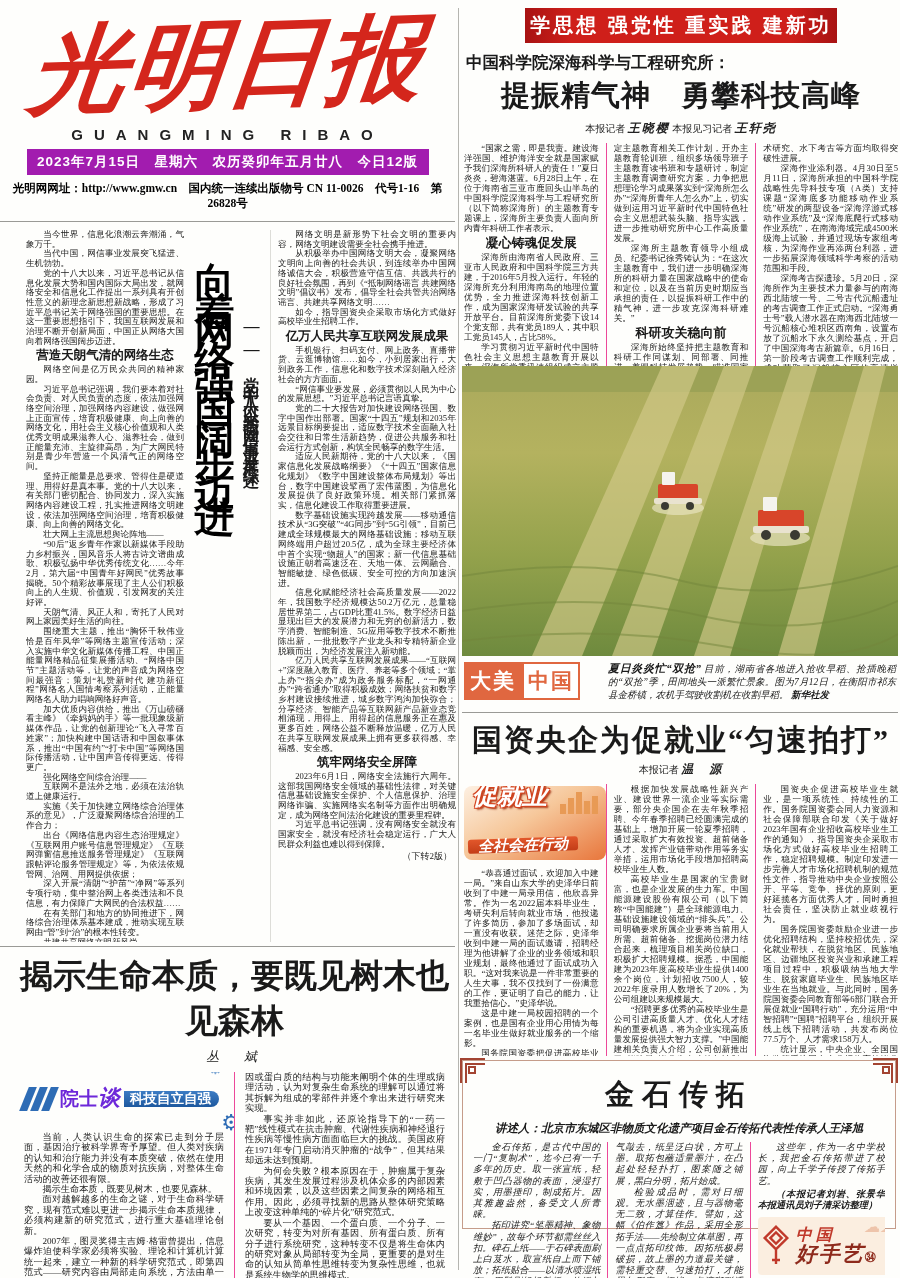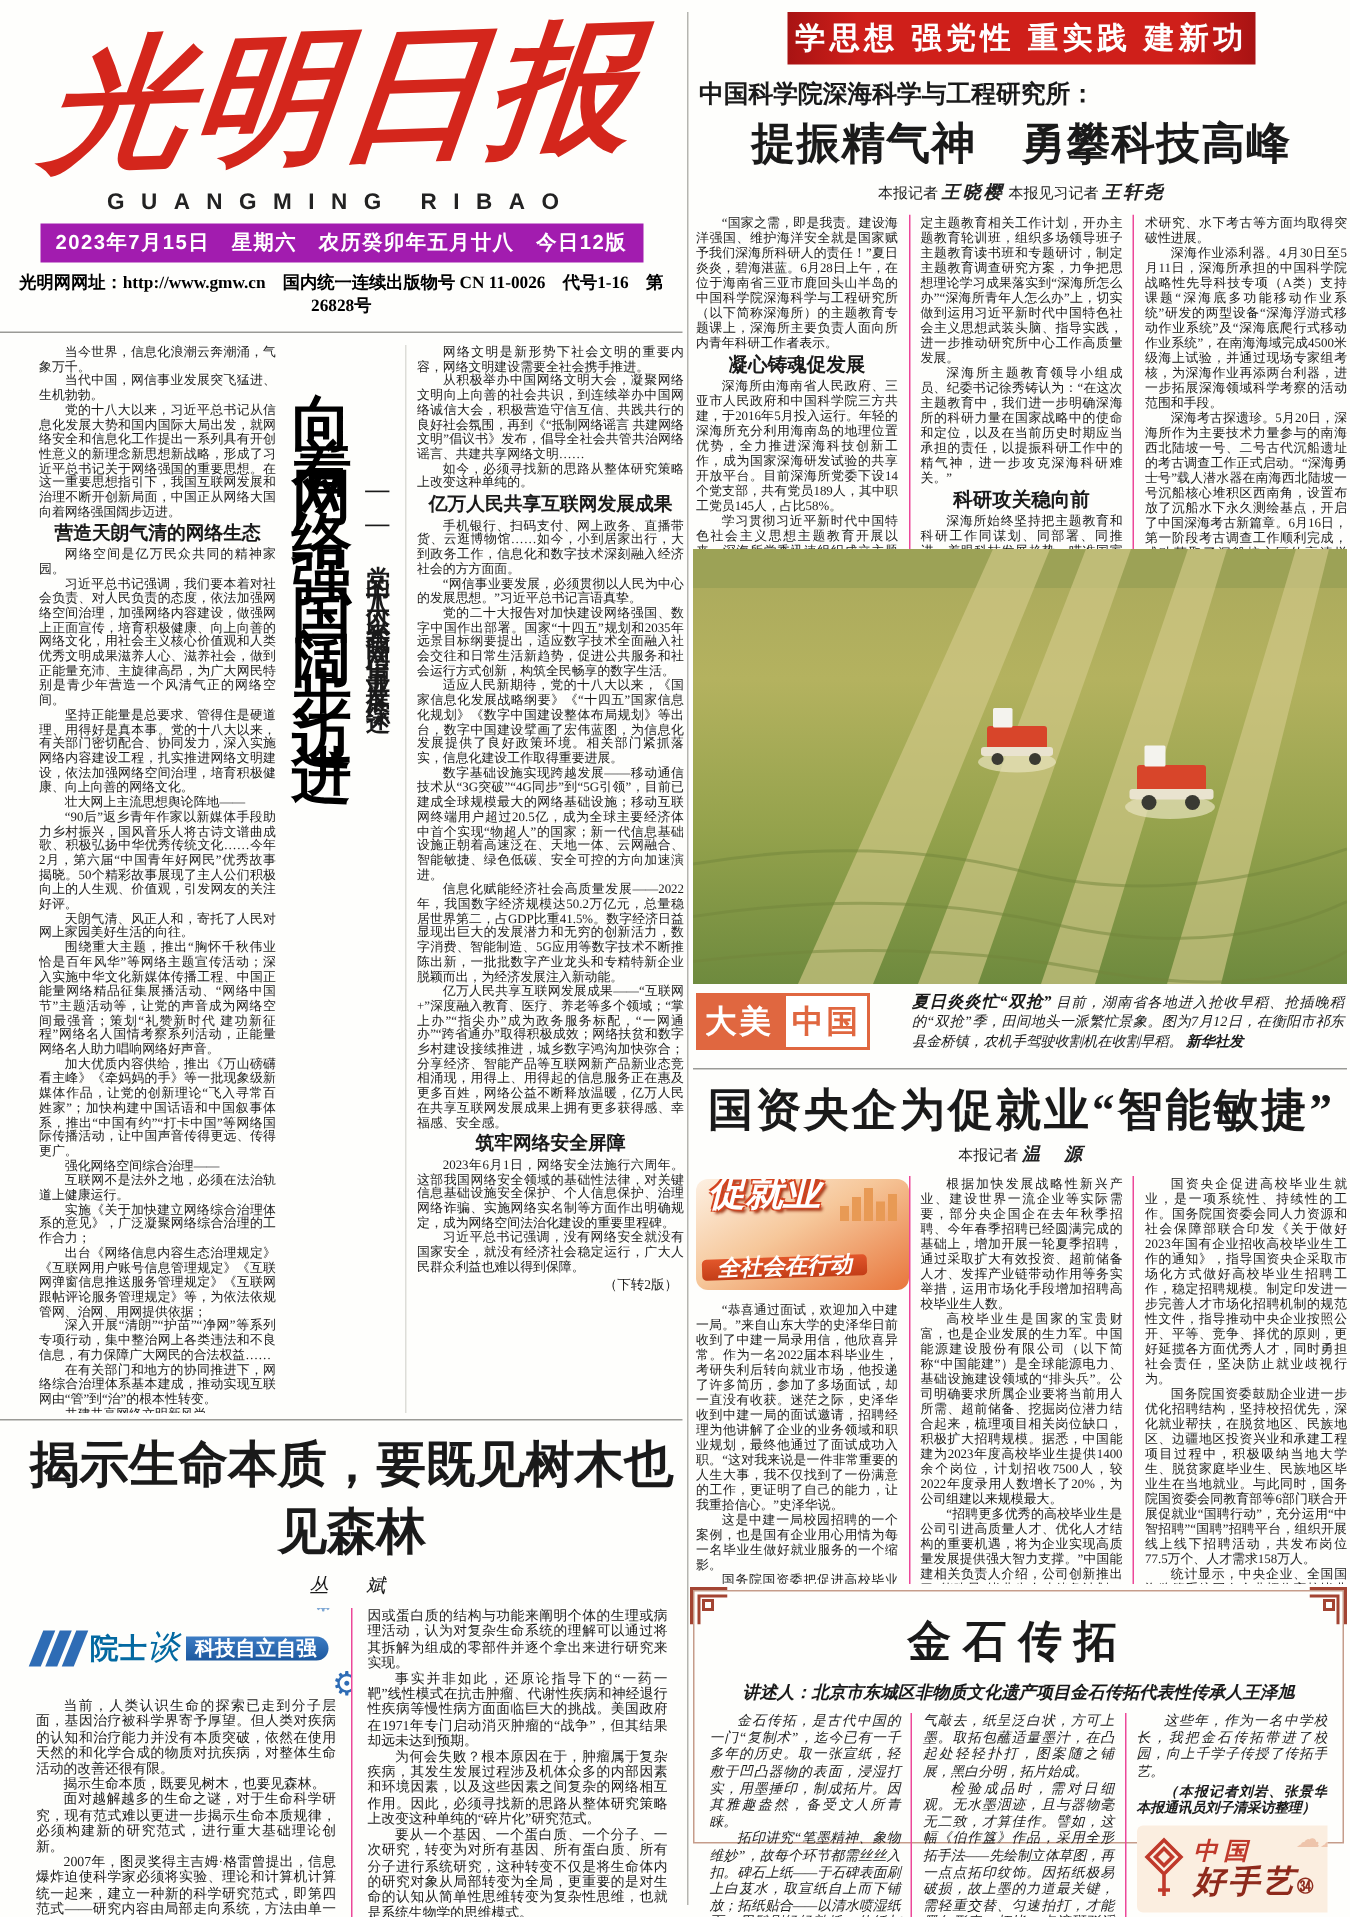--- a/index.html
+++ b/index.html
@@ -80,21 +80,21 @@
   
   .life{position:absolute;left:14px;top:950px;width:441px;height:328px;}
   .life-headline{font-size:33px;font-weight:900;text-align:center;letter-spacing:0px;margin-top:4px;}
   .life-byline{text-align:center;font-size:13px;font-style:italic;letter-spacing:6px;margin:4px 0 6px;}
   .life-body{font-size:9.2px;line-height:10.4px;height:258px;overflow:hidden;}
   .life-body .col{padding:0 10px;}
   .ys-badge{width:205px;height:50px;margin:2px 0 8px;display:flex;align-items:center;position:relative;
       font-family:"Liberation Sans",sans-serif;}
   .ys-stripes{display:flex;gap:3px;margin-right:6px;}
   .ys-stripes i{display:block;width:8px;height:24px;background:#2e6cb5;transform:skewX(-22deg);}
-  .ys-name{color:#0369a1;font-weight:400;font-size:19px;white-space:nowrap;}
+  .ys-name{color:#6d28d9;font-weight:700;font-size:19px;white-space:nowrap;}
   .ys-name em{font-size:22px;font-style:italic;}
   .ys-ribbon{background:linear-gradient(#3c7cc4,#1d589e);color:#fff;font-weight:bold;font-size:13.5px;
       padding:3px 8px 3px 6px;border-radius:0 12px 12px 0;margin-left:4px;white-space:nowrap;}
   .ys-gear{position:absolute;color:#7fa8d4;}
   .ys-gear.g1{right:6px;top:-10px;font-size:17px;}
   .ys-gear.g2{right:-12px;bottom:-4px;font-size:22px;color:#2e6cb5;}
 
   
   .rubbing{position:absolute;left:462px;top:1060px;width:434px;height:169px;
       border:1px solid #c59c8a;box-sizing:border-box;padding:6px 10px 0;}
@@ -194,21 +194,21 @@
           <p>在有关部门和地方的协同推进下，网络综合治理体系基本建成，推动实现互联网由“管”到“治”的根本性转变。</p>
           <p>共建共享网络文明新风尚——</p>
         </div>
     </div>
     <div class="net-vh">向着网络强国阔步迈进</div>
     <div class="net-vsub">——党的十八大以来我国网信事业发展综述</div>
     <div class="net-colR">
       <div class="paras">
           <p>网络文明是新形势下社会文明的重要内容，网络文明建设需要全社会携手推进。</p>
           <p>从积极举办中国网络文明大会，凝聚网络文明向上向善的社会共识，到连续举办中国网络诚信大会，积极营造守信互信、共践共行的良好社会氛围，再到《“抵制网络谣言 共建网络文明”倡议书》发布，倡导全社会共管共治网络谣言、共建共享网络文明……</p>
-          <p>如今，必须寻找新的思路从整体研究策略上改变这种单纯的。</p>
+          <p>如今，指导国资央企采取市场化方式做好高校毕业生招聘工作。</p>
         </div>
       <div class="sub">亿万人民共享互联网发展成果</div>
       <div class="paras">
           <p>手机银行、扫码支付、网上政务、直播带货、云逛博物馆……如今，小到居家出行，大到政务工作，信息化和数字技术深刻融入经济社会的方方面面。</p>
           <p>“网信事业要发展，必须贯彻以人民为中心的发展思想。”习近平总书记言语真挚。</p>
           <p>党的二十大报告对加快建设网络强国、数字中国作出部署。国家“十四五”规划和2035年远景目标纲要提出，适应数字技术全面融入社会交往和日常生活新趋势，促进公共服务和社会运行方式创新，构筑全民畅享的数字生活。</p>
           <p>适应人民新期待，党的十八大以来，《国家信息化发展战略纲要》《“十四五”国家信息化规划》《数字中国建设整体布局规划》等出台，数字中国建设擘画了宏伟蓝图，为信息化发展提供了良好政策环境。相关部门紧抓落实，信息化建设工作取得重要进展。</p>
           <p>数字基础设施实现跨越发展——移动通信技术从“3G突破”“4G同步”到“5G引领”，目前已建成全球规模最大的网络基础设施；移动互联网终端用户超过20.5亿，成为全球主要经济体中首个实现“物超人”的国家；新一代信息基础设施正朝着高速泛在、天地一体、云网融合、智能敏捷、绿色低碳、安全可控的方向加速演进。</p>
           <p>信息化赋能经济社会高质量发展——2022年，我国数字经济规模达50.2万亿元，总量稳居世界第二，占GDP比重41.5%。数字经济日益显现出巨大的发展潜力和无穷的创新活力，数字消费、智能制造、5G应用等数字技术不断推陈出新，一批批数字产业龙头和专精特新企业脱颖而出，为经济发展注入新动能。</p>
           <p>亿万人民共享互联网发展成果——“互联网+”深度融入教育、医疗、养老等多个领域；“掌上办”“指尖办”成为政务服务标配，“一网通办”“跨省通办”取得积极成效；网络扶贫和数字乡村建设接续推进，城乡数字鸿沟加快弥合；分享经济、智能产品等互联网新产品新业态竞相涌现，用得上、用得起的信息服务正在惠及更多百姓，网络公益不断释放温暖，亿万人民在共享互联网发展成果上拥有更多获得感、幸福感、安全感。</p>
@@ -271,21 +271,21 @@
     </div>
     <div class="cap-text">
       <b class="cap-title">夏日炎炎忙“双抢”</b>
       <span>目前，湖南省各地进入抢收早稻、抢插晚稻的“双抢”季，田间地头一派繁忙景象。图为7月12日，在衡阳市祁东县金桥镇，农机手驾驶收割机在收割早稻。</span>
       <b class="cap-credit">新华社发</b>
     </div>
   </div>
   <div class="hr" style="left:462px;top:712px;width:436px;"></div>
 
   <div class="jobs">
-    <div class="jobs-headline">国资央企为促就业“智能敏捷”</div>
+    <div class="jobs-headline">国资央企为促就业“匀速拍打”</div>
     <div class="byline">
       <span>本报记者</span>
       <b>温　源</b>
     </div>
     <div class="cols jobs-body">
       <div class="col">
         <div class="cjy-badge">
           <span class="cjy-t1">促就业</span>
           <span class="cjy-city">
             <i style="height:10px"></i>

